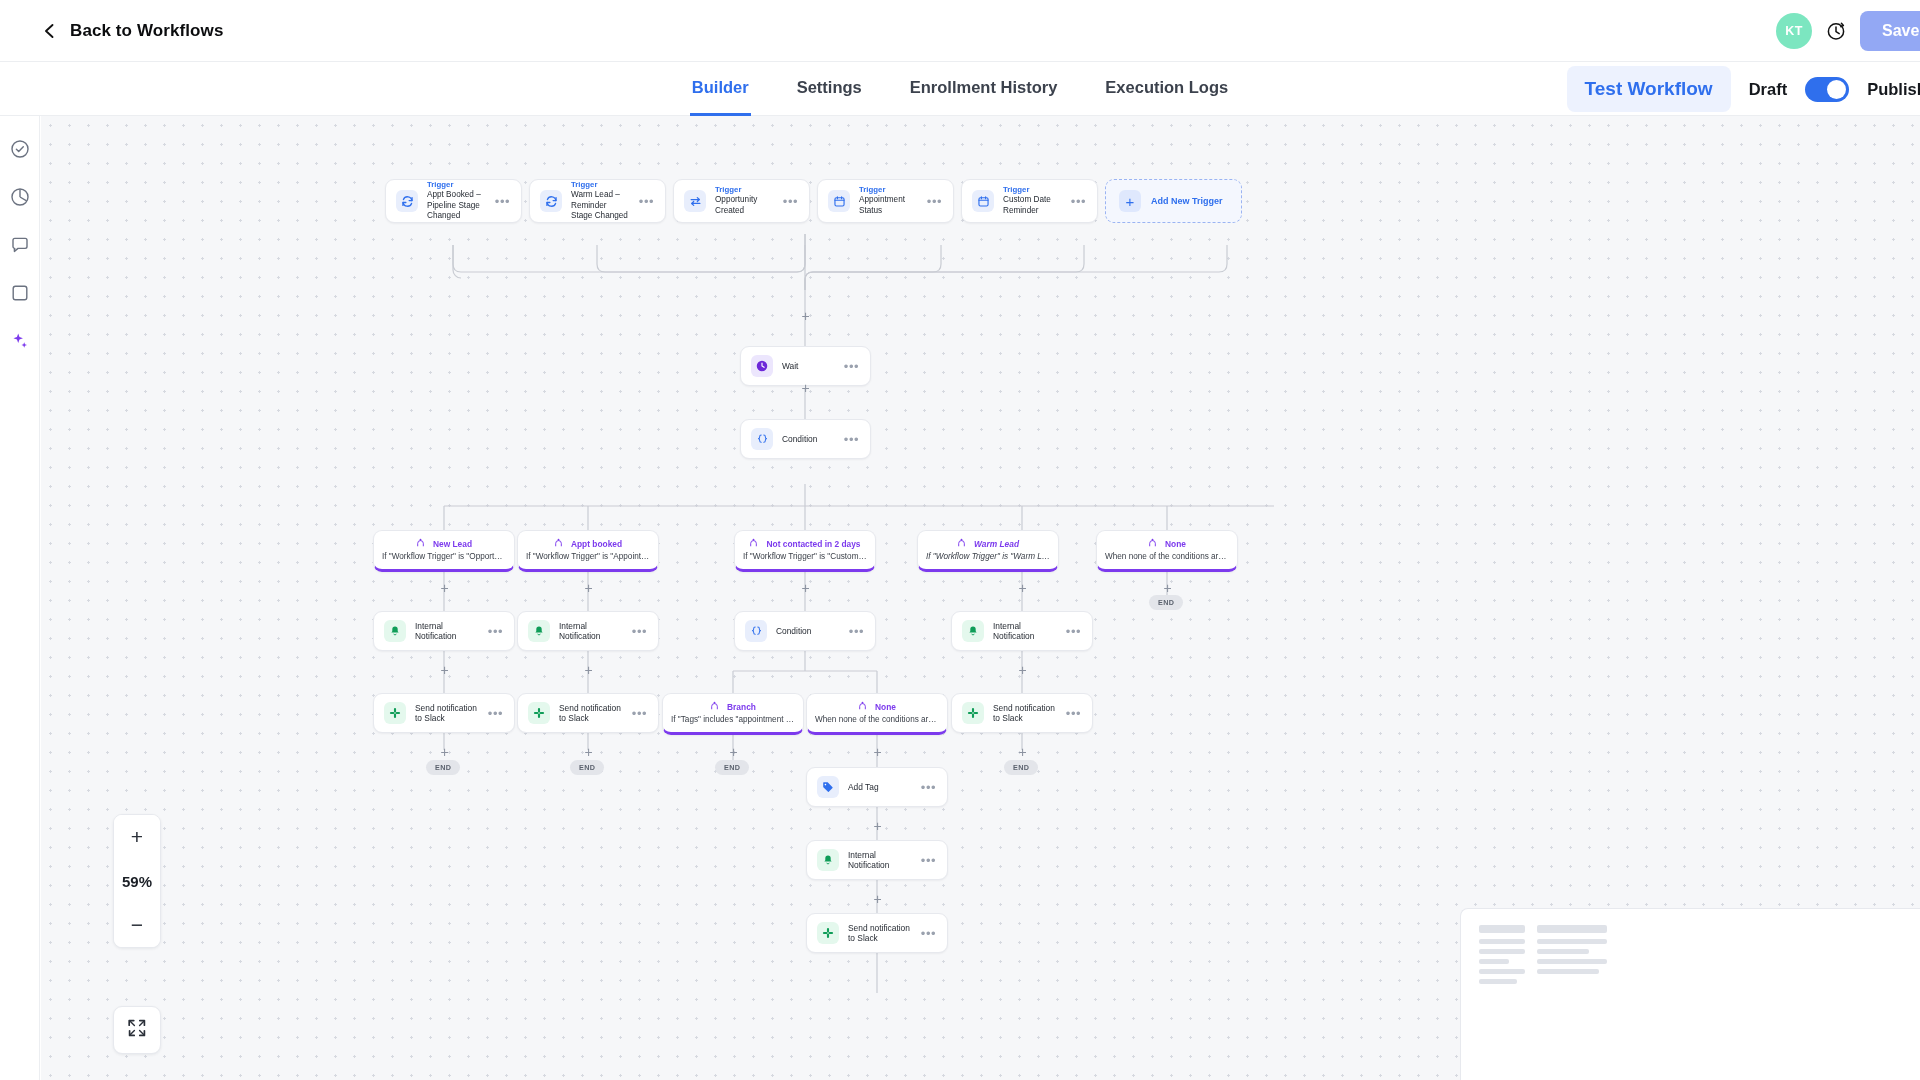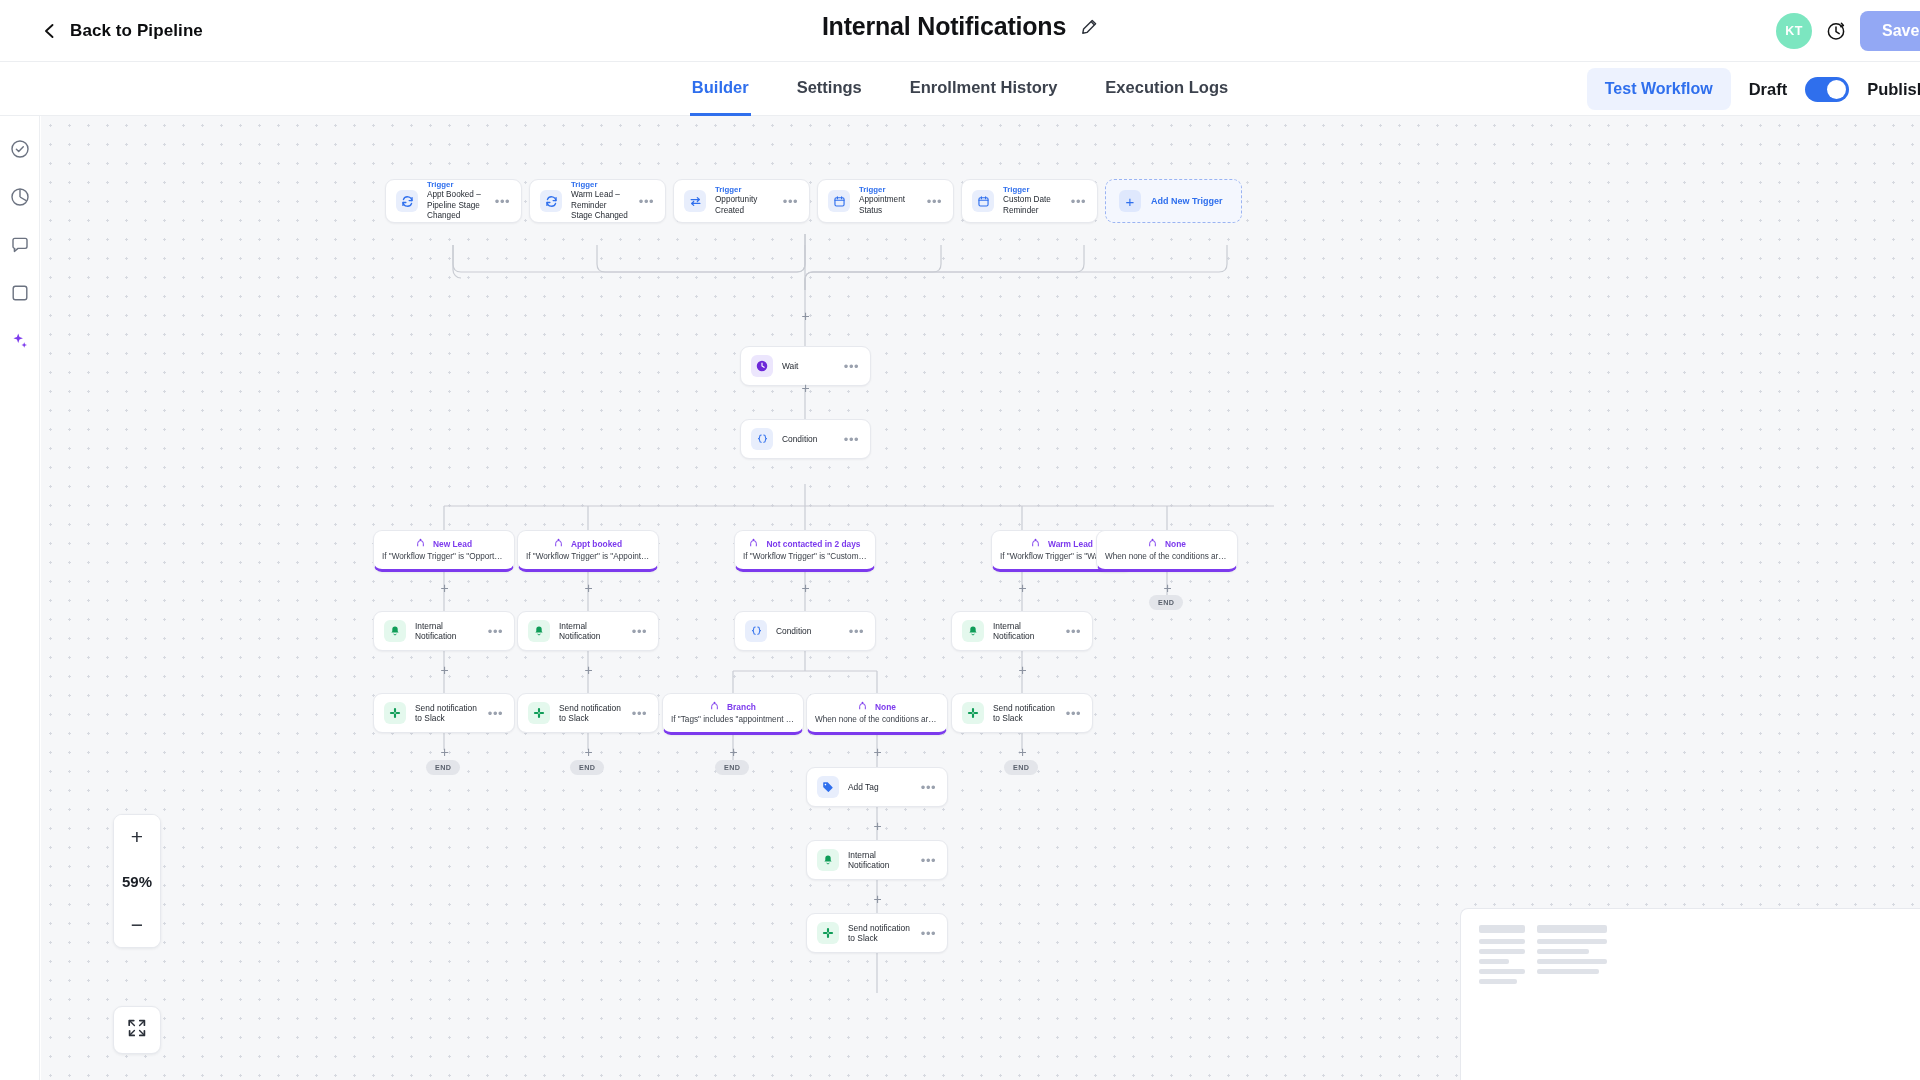--- a/index.html
+++ b/index.html
@@ -68,21 +68,21 @@
     padding: 0 2px;
   }
   .tab.active { color: #2f6fed; border-bottom-color: #2f6fed; }
 
   .tabbar-right {
     position: absolute; right: 0; top: 0; height: 54px;
     display: flex; align-items: center; gap: 18px;
   }
   .test-wf {
     background: #edf2fe; color: #2f6fed;
-    font-size: 16px; font-weight: 600;
+    font-size: 19px; font-weight: 600;
     padding: 12px 18px; border-radius: 8px; border: none;
     font-family: inherit; cursor: pointer;
   }
   .draft-label { font-size: 16.5px; font-weight: 700; color: #15181d; }
   .toggle {
     width: 44px; height: 25px; border-radius: 13px; background: #2f6fed;
     position: relative; cursor: pointer; flex: 0 0 auto;
   }
   .toggle .knob {
     position: absolute; right: 3px; top: 3px;
@@ -245,32 +245,23 @@
 
 <div id="app">
 
   <div class="topbar">
     <div class="back-link">
       <span class="back-chevron">
         <svg width="16" height="16" viewBox="0 0 16 16">
             <path d="M10.5 2L4 8l6.5 6" fill="none" stroke="#111" stroke-width="1.9" stroke-linecap="round" stroke-linejoin="round"></path>
           </svg>
       </span>
-      <span class="back-label">Back to Pipeline</span>
-    </div>
-
-    <div class="title-wrap">
-      <span class="wf-title">Internal Notifications</span>
-      <span class="pencil-icon">
-        <svg width="18" height="18" viewBox="0 0 18 18">
-          <path d="M12.2 2.4l3.4 3.4-8.6 8.6-4.2.8.8-4.2z" fill="none" stroke="#2b3039" stroke-width="1.4" stroke-linejoin="round"></path>
-          <path d="M11 3.6l3.4 3.4" fill="none" stroke="#2b3039" stroke-width="1.4"></path>
-        </svg>
-      </span>
-    </div>
+      <span class="back-label">Back to Workflows</span>
+    </div>
+
 
     <div class="topbar-right">
       <div class="avatar">KT</div>
       <span class="history-icon">
         <svg width="22" height="22" viewBox="0 0 22 22">
           <circle cx="11" cy="11.4" r="7.6" fill="none" stroke="#111" stroke-width="1.5"></circle>
           <path d="M11 6.9v4.7l3.2 2" fill="none" stroke="#111" stroke-width="1.5" stroke-linecap="round"></path>
           <path d="M16.4 3.2l2 2.3-2.6 1.1" fill="none" stroke="#111" stroke-width="1.5" stroke-linecap="round" stroke-linejoin="round"></path>
         </svg>
       </span>
@@ -508,21 +499,21 @@
           <svg width="9" height="9" viewBox="0 0 16 16">
               <path d="M3 14V9.4A5 5 0 018 4.6a5 5 0 015 4.8V14" fill="none" stroke="#7c3aed" stroke-width="1.7" stroke-linecap="round"></path>
               <circle cx="8" cy="3.2" r="1.7" fill="#7c3aed"></circle>
             </svg>
         </span>
         <span>Not contacted in 2 days</span>
       </span>
       <span class="branch-sub">If "Workflow Trigger" is "Custom Date...</span>
     </div>
 
-    <div class="branch-node" style="left:950px; top:414px; width:142px;">
+    <div class="branch-node" style="left:876px; top:414px; width:142px;font-style:italic;">
       <span class="branch-head">
         <span>
           <svg width="9" height="9" viewBox="0 0 16 16">
               <path d="M3 14V9.4A5 5 0 018 4.6a5 5 0 015 4.8V14" fill="none" stroke="#7c3aed" stroke-width="1.7" stroke-linecap="round"></path>
               <circle cx="8" cy="3.2" r="1.7" fill="#7c3aed"></circle>
             </svg>
         </span>
         <span>Warm Lead</span>
       </span>
       <span class="branch-sub">If "Workflow Trigger" is "Warm Lead -...</span>

